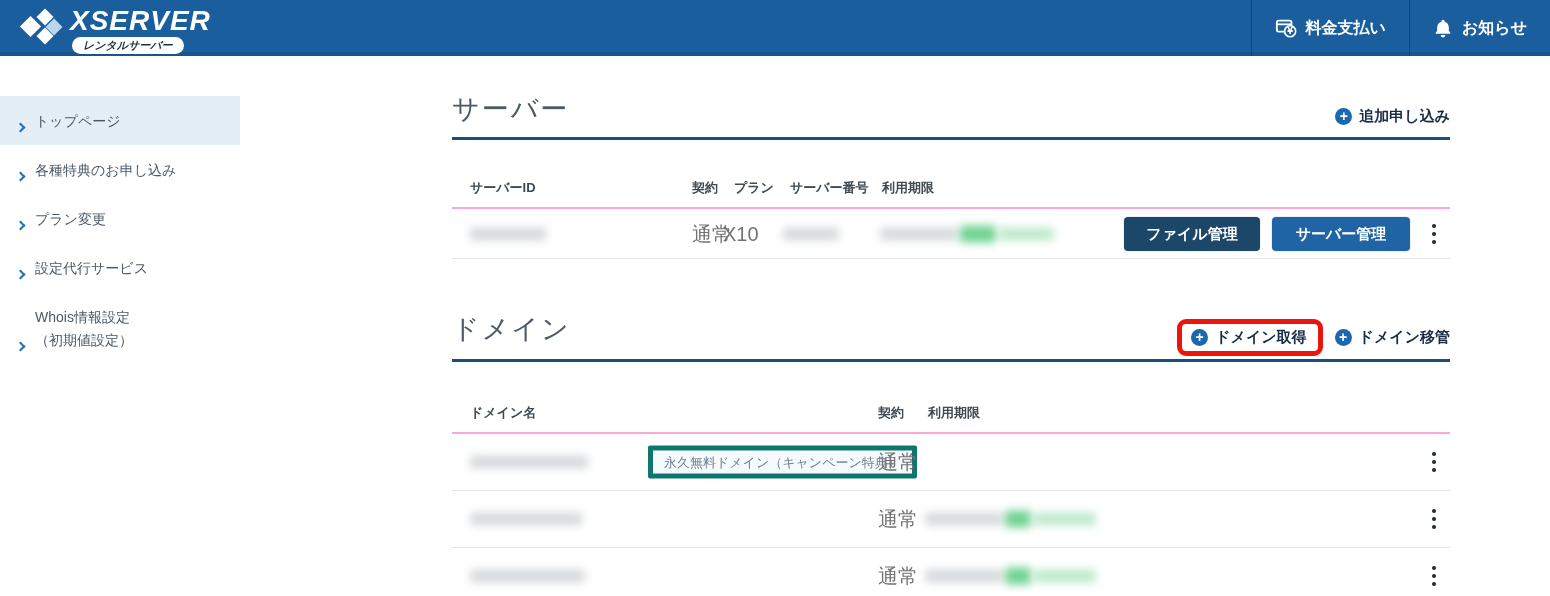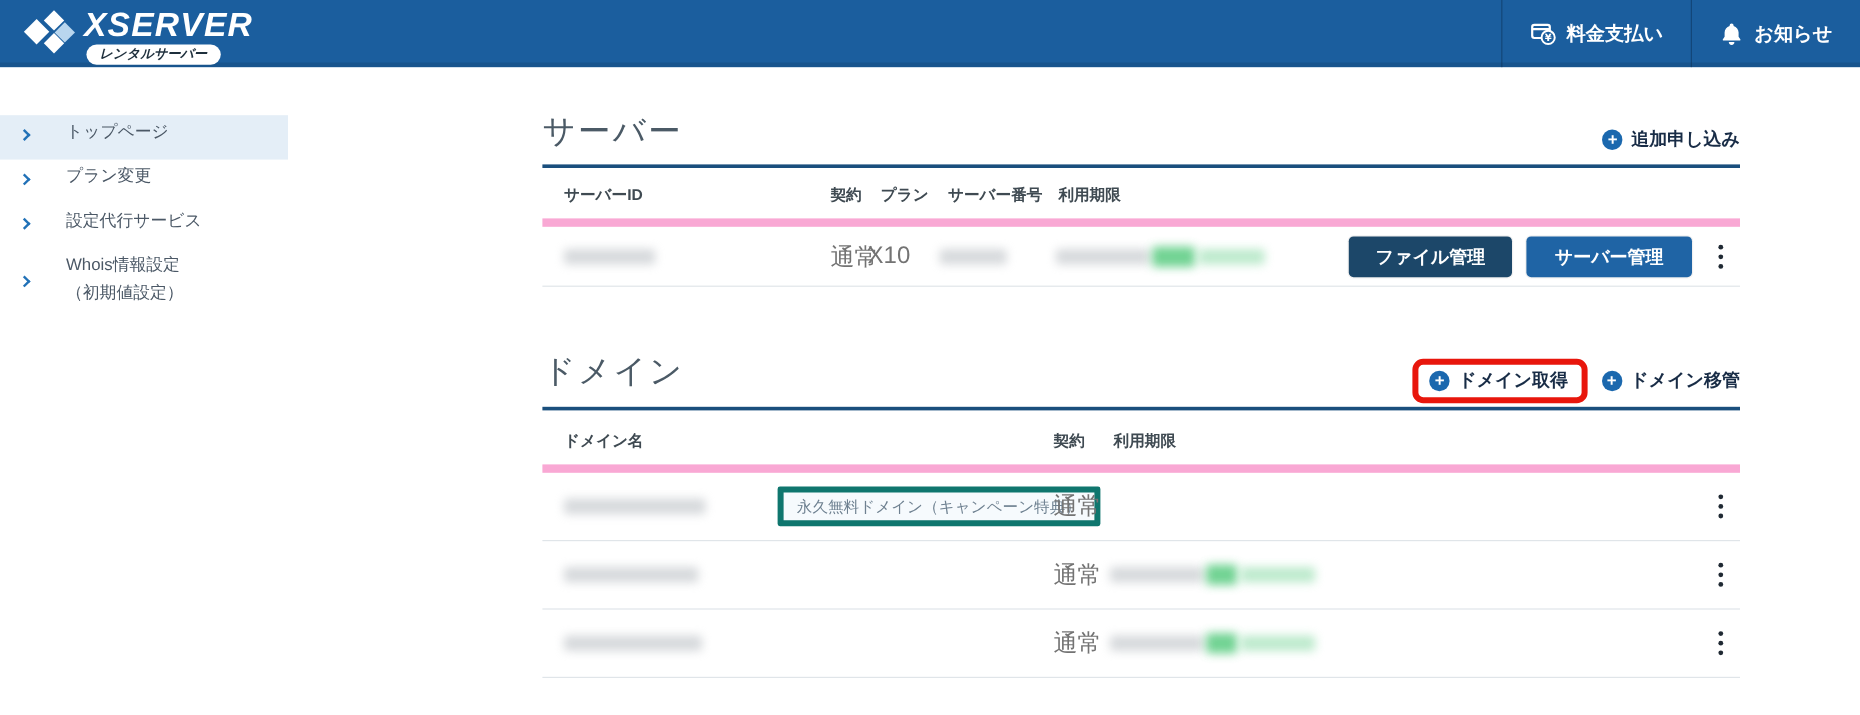--- a/index.html
+++ b/index.html
@@ -20,41 +20,41 @@
   .brand { color:#fff; font-size:28px; font-weight:bold; letter-spacing:1px; line-height:30px; }
   .sub-badge { margin-top:1px; margin-left:2px; background:#fff; color:#1e2f3c;
     font-size:11px; font-weight:bold; line-height:17px; padding:0 11px; border-radius:9px; }
   .top-actions { position:absolute; right:0; top:0; height:56px; display:flex; }
   .h-action { height:56px; display:flex; align-items:center; gap:9px; padding:0 23px;
     border-left:1px solid rgba(8,42,76,0.45); color:#fff; font-size:16px; font-weight:bold; cursor:pointer; }
   .h-action svg { display:block; }
 
   
   .sidebar { position:absolute; left:0; top:96px; width:240px; }
-  .side-item { display:flex; align-items:center; padding:4px 10px 14px 17px;
-    color:#4b5866; font-size:14px; line-height:19px; cursor:pointer;gap:20px; }
+  .side-item { display:flex; align-items:flex-end; padding:16px 10px 14px 17px;
+    color:#4b5866; font-size:14px; line-height:19px; cursor:pointer; }
   .side-item.active { background:#e4eef7; }
   .chev { flex:0 0 auto; width:7px; height:7px; border-top:2px solid #2171b7;
     border-right:2px solid #2171b7; transform:rotate(45deg); margin:5px 11px 0 0; }
   .side-label .l2 { display:block; margin-top:4px; }
 
   
   .main { position:absolute; left:452px; top:96px; width:998px; }
   .section-head { position:relative; height:41px; }
   .section-title { position:absolute; left:0; top:-5px; font-size:27px; color:#4b5a66; letter-spacing:2px; }
   .head-actions { position:absolute; right:0; top:0; height:41px; display:flex; align-items:center; gap:12px; }
   .action-link { display:flex; align-items:center; gap:7px; color:#182c46;
     font-size:15px; font-weight:bold; cursor:pointer; white-space:nowrap; }
   .plus { width:17px; height:17px; border-radius:50%; background:#1b68ae; color:#fff;
     display:inline-flex; align-items:center; justify-content:center;
     font-size:14px; font-weight:bold; line-height:17px; }
   .highlight-box { border:5px solid #e8160c; border-radius:9px; padding:4px 11px 4px 9px; }
   .rule { height:3px; background:#1a4f7d; }
 
-  .thead { position:relative; border-bottom:7px solid #f9a8d4; }
+  .thead { position:relative; border-bottom:2px solid #f9a8d4;margin-top:20px; }
   .thead span { position:absolute; bottom:10px; font-size:13px; font-weight:bold; color:#3f4a52; white-space:nowrap; }
   .thead.srv { height:49px; }
   .thead.dom { height:52px; }
 
   .row { position:relative; border-bottom:1px solid #e0e5e9; }
   .row .cell { position:absolute; top:50%; transform:translateY(-50%);
     font-size:20px; color:#737373; white-space:nowrap; }
   .blur { position:absolute; top:50%; transform:translateY(-50%); border-radius:3px;
     background:#b6bbc0; opacity:0.55; filter:blur(4px); height:13px; }
   .blur.green { background:#4ec878; opacity:0.8; height:17px; }
@@ -120,20 +120,24 @@
       </span>
       <span>お知らせ</span>
     </div>
   </div>
 </div>
 
 <div class="sidebar">
   <div class="side-item active">
     <span class="chev"></span>
     <span class="side-label">トップページ</span>
+  </div>
+  <div class="side-item">
+    <span class="chev"></span>
+    <span class="side-label">各種特典のお申し込み</span>
   </div>
   <div class="side-item">
     <span class="chev"></span>
     <span class="side-label">プラン変更</span>
   </div>
   <div class="side-item">
     <span class="chev"></span>
     <span class="side-label">設定代行サービス</span>
   </div>
   <div class="side-item">

